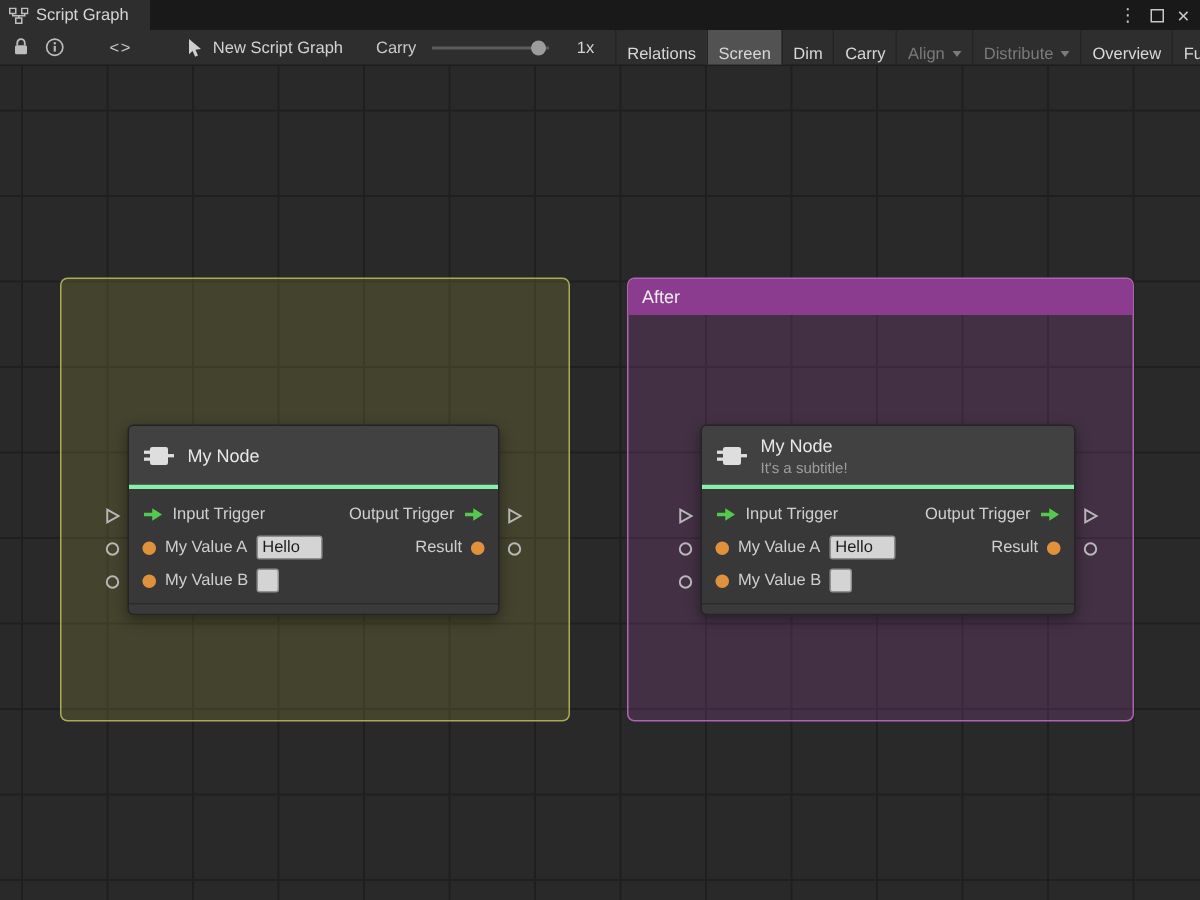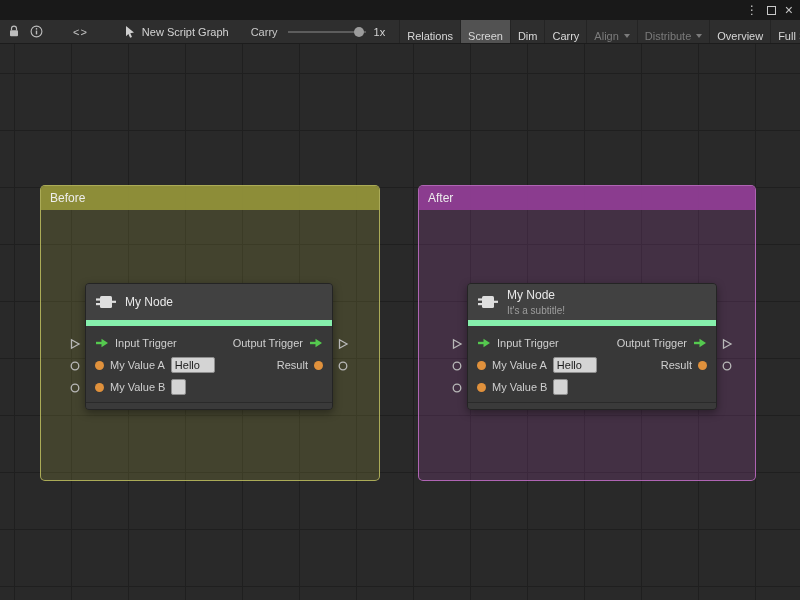--- a/index.html
+++ b/index.html
@@ -48,21 +48,21 @@
   .group.after { left:418px; top:141px; width:338px; height:296px;
     background:rgba(160,72,165,0.22); border:1px solid rgba(195,110,200,0.85); }
   .group-header { height:24px; display:flex; align-items:center; padding:0 9px;
     font-size:12px; color:#ededed; border-radius:4px 4px 0 0; }
   .before > .group-header { background:rgba(148,148,58,0.92); }
   .after  > .group-header { background:rgba(145,62,150,0.92); }
 
   
   .node { position:absolute; background:#383838; border:1px solid #242424; border-radius:4px;
           box-shadow:0 3px 9px rgba(0,0,0,0.38); font-size:11px; color:#d0d0d0; }
-  .node-header { height:42px; background:#414141; border-bottom:6px solid #86efac;
+  .node-header { height:42px; background:#414141; border-bottom:3px solid #86efac;
                  display:flex; align-items:center; gap:9px; padding:0 10px;
                  border-radius:3px 3px 0 0; }
   .node-titles { display:flex; flex-direction:column; justify-content:center; }
   .node-title { font-size:12px; color:#e8e8e8; }
   .node-subtitle { font-size:10px; color:#9d9d9d; margin-top:3px; }
   .node-ports { padding:6px 0 4px; }
   .port-row { height:22px; display:flex; align-items:center; justify-content:space-between;
               padding:0 9px; }
   .port-side { display:flex; align-items:center; gap:6px; }
   .port-label { color:#cfcfcf;text-align:center; }
@@ -79,20 +79,33 @@
   .ar-h { fill:var(--trigger_green,#55c94f); }
   .ext-tri { fill:none; stroke:#b8b8b8; stroke-width:1.3; }
   .ext-cir { fill:none; stroke:#b8b8b8; stroke-width:1.3; }
 </style>
 </head>
 <body>
 
 <div class="window">
 
   <div class="tab-bar">
+    <div class="tab">
+      <span class="tb-icon">
+        <svg width="13" height="11" viewBox="0 0 13 11">
+            <g fill="none" stroke="#bfbfbf" stroke-width="1">
+              <rect x="0.5" y="0.5" width="4" height="3.5"></rect>
+              <rect x="8.5" y="0.5" width="4" height="3.5"></rect>
+              <rect x="4.5" y="7" width="4" height="3.5"></rect>
+              <path d="M2.5 4v1.5h8V4 M6.5 5.5V7"></path>
+            </g>
+          </svg>
+      </span>
+      <span>Script Graph</span>
+    </div>
     <div class="tabbar-right">
       <span class="kebab">⋮</span>
       <span class="win-max"></span>
       <span class="win-close">×</span>
     </div>
   </div>
 
   <div class="toolbar">
     <span class="tb-icon" style="margin-left:8px">
       <svg width="12" height="13" viewBox="0 0 12 13">
@@ -112,21 +125,21 @@
       <svg width="12" height="13" viewBox="0 0 12 13">
           <path d="M2 1 L10 7.6 L6.3 8.2 L8 12 L6.1 12.8 L4.4 9 L2 11.2 Z" fill="#cfcfcf"></path>
         </svg>
     </span>
     <span style="margin-left:6px">New Script Graph</span>
     <span style="margin-left:22px; color:#c9c9c9">Carry</span>
     <div class="zoom-slider">
       <div class="zoom-track"></div>
       <div class="zoom-handle"></div>
     </div>
-    <span style="margin-left:8px">1x</span>
+    <span style="margin-left:19px">1x</span>
     <div class="tb-buttons">
       <div class="tb-btn">Relations</div>
       <div class="tb-btn active">Screen</div>
       <div class="tb-btn">Dim</div>
       <div class="tb-btn">Carry</div>
       <div class="tb-btn disabled">
         <span>Align</span>
         <span class="caret"></span>
       </div>
       <div class="tb-btn disabled">
@@ -134,23 +147,20 @@
         <span class="caret"></span>
       </div>
       <div class="tb-btn">Overview</div>
       <div class="tb-btn">Full Screen</div>
     </div>
   </div>
 
   <div class="canvas">
 
     <div class="group before">
-      <div class="group-header">
-        <span>Before</span>
-      </div>
       <div class="node" style="left:44px; top:97px; width:248px;">
         <div class="node-header">
           <span class="tb-icon">
             <svg width="20" height="18" viewBox="0 0 20 18">
                 <rect x="4" y="3" width="12" height="12" rx="1.5" fill="#dedede"></rect>
                 <rect x="0" y="5.4" width="4" height="2.2" fill="#dedede"></rect>
                 <rect x="0" y="10" width="4" height="2.2" fill="#dedede"></rect>
                 <rect x="16" y="7.7" width="4" height="2.2" fill="#dedede"></rect>
               </svg>
           </span>

